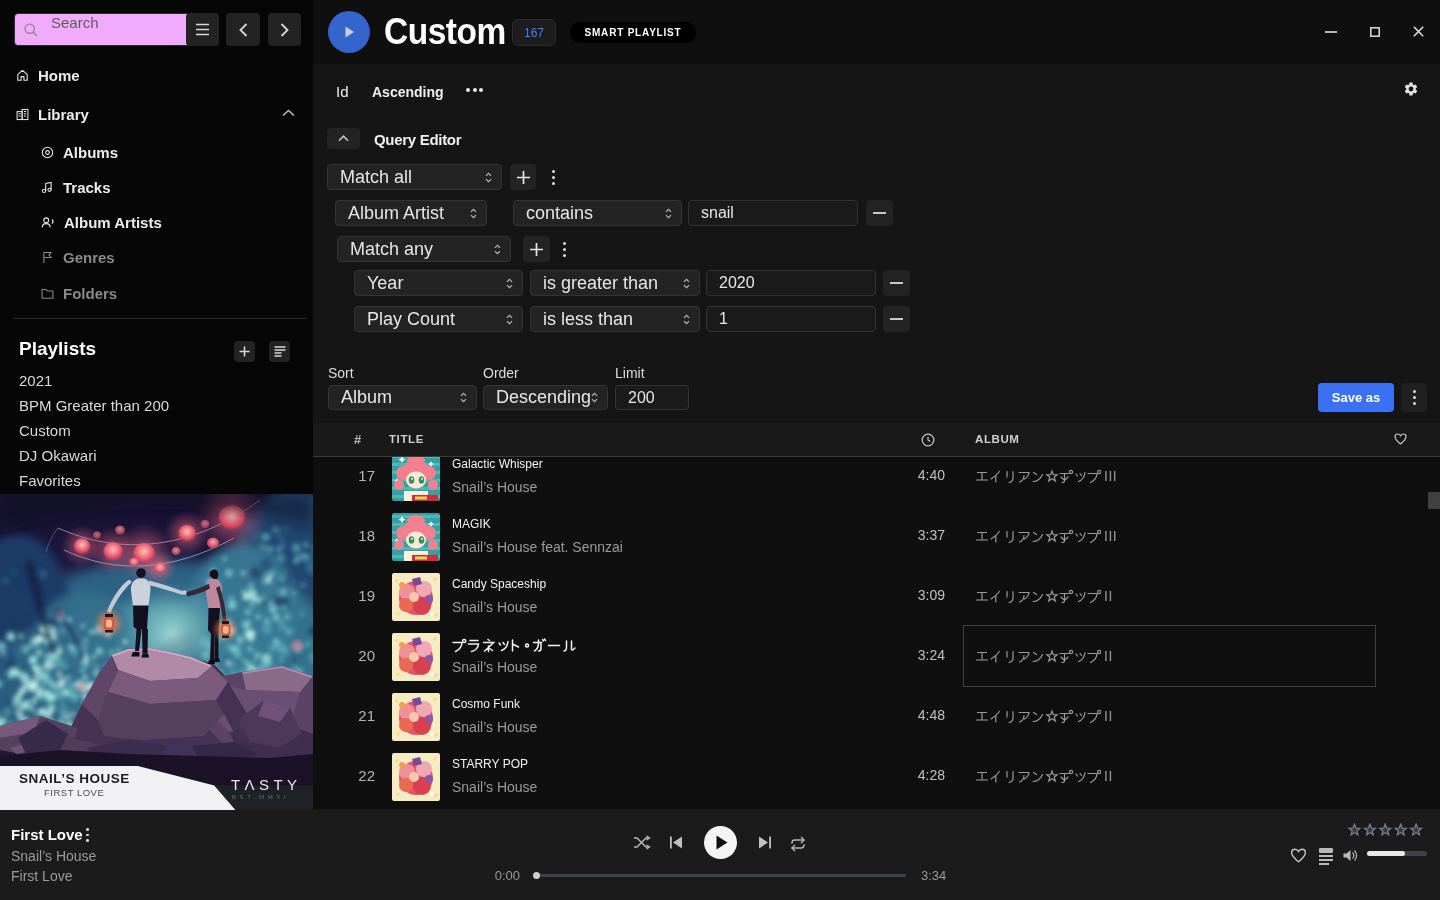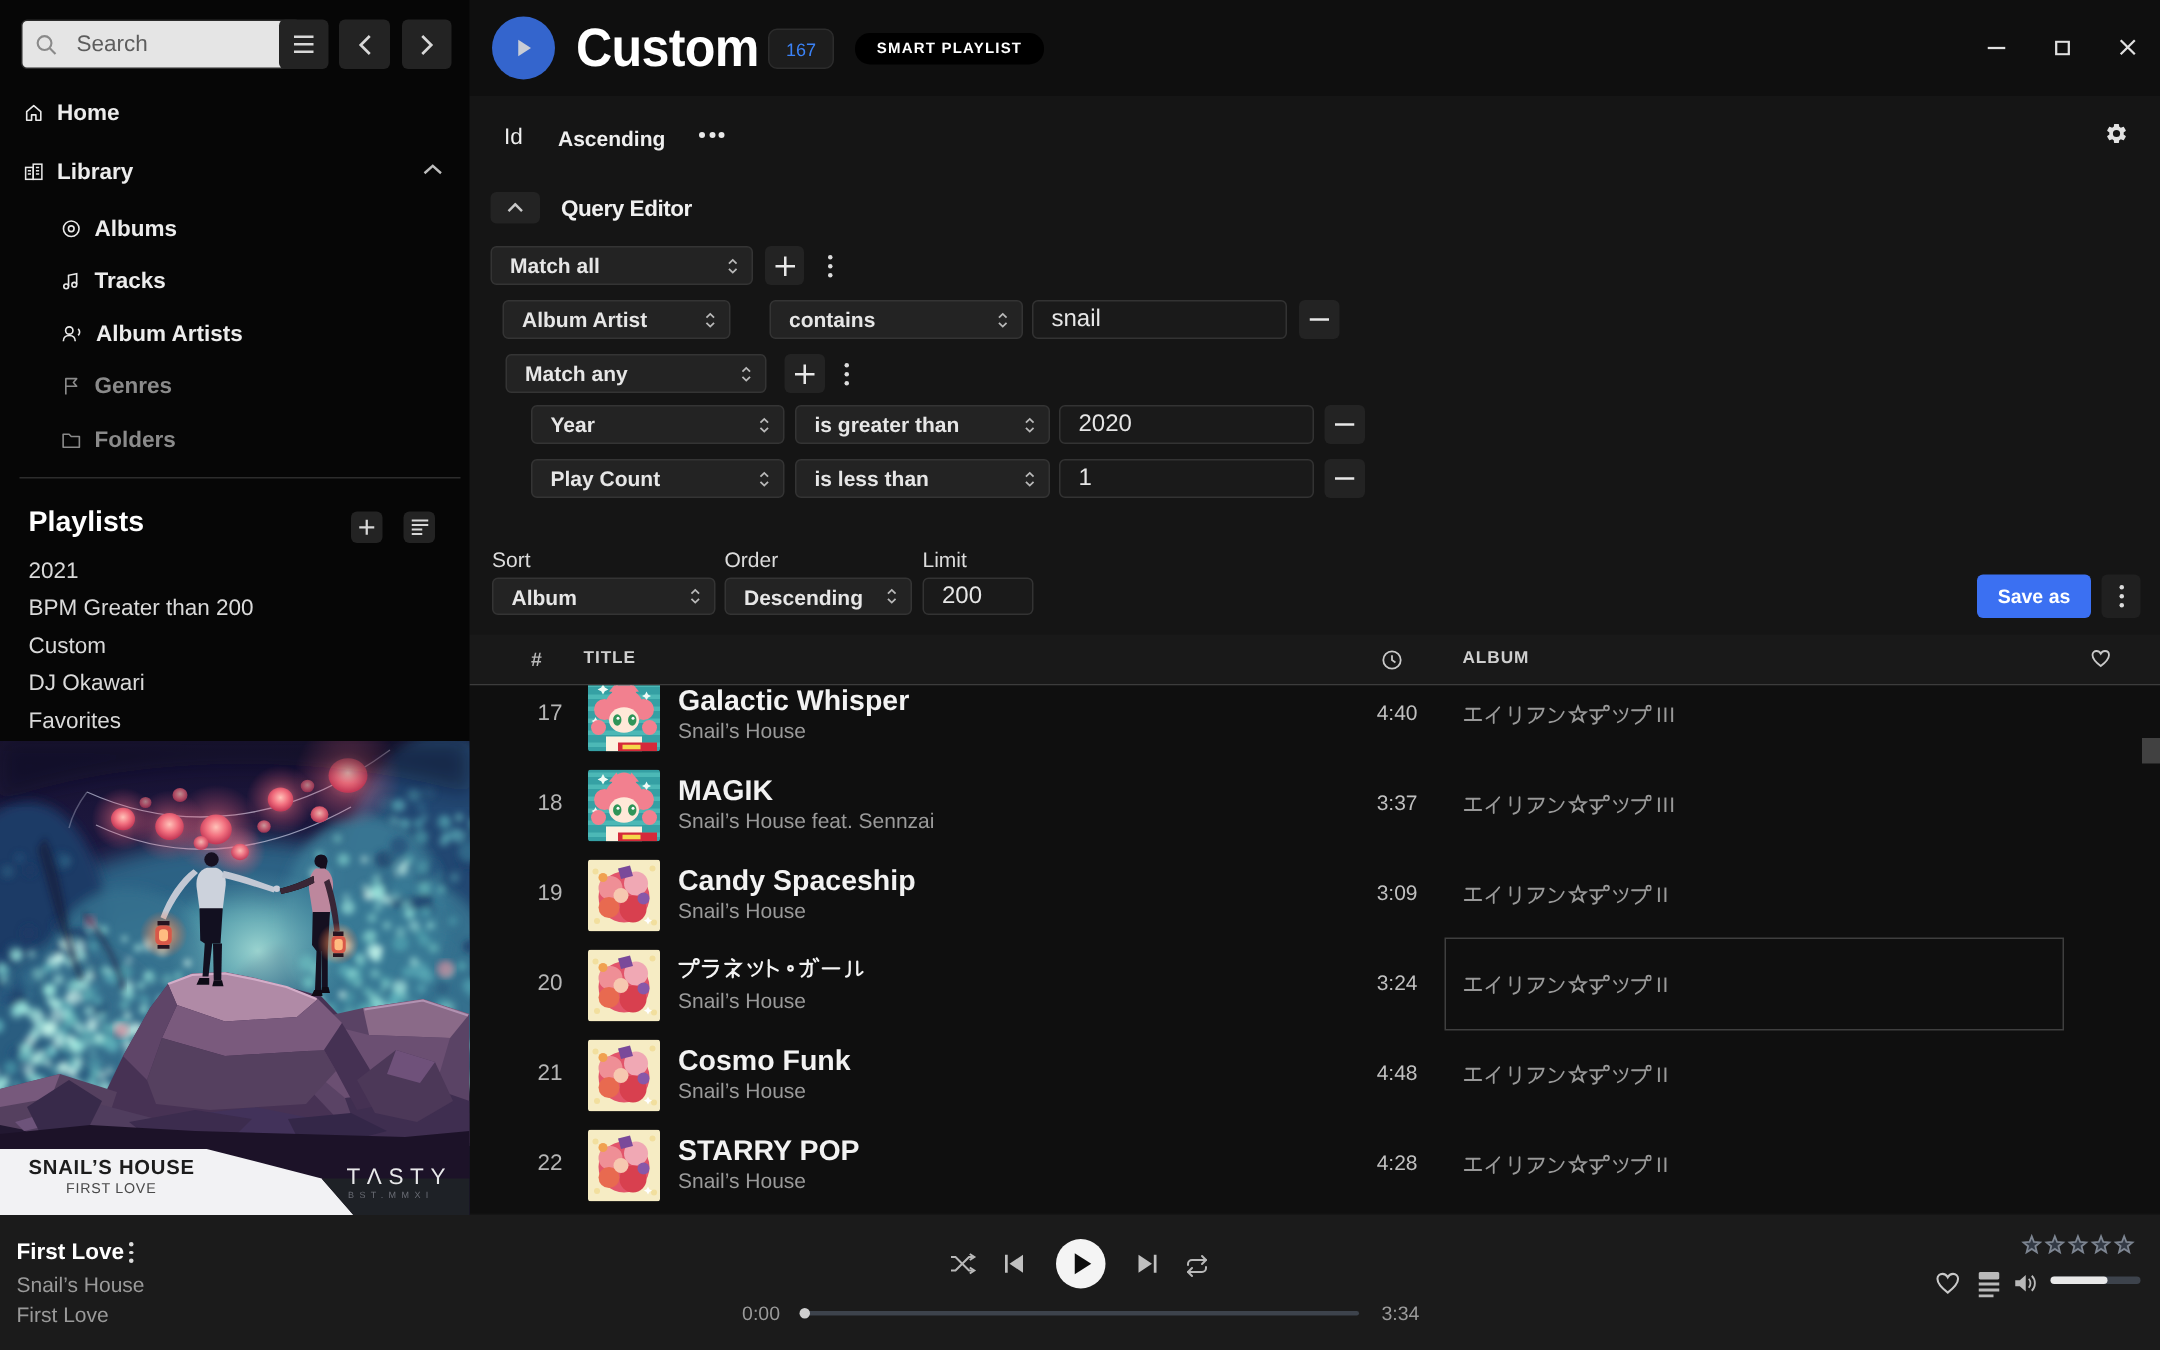--- a/index.html
+++ b/index.html
@@ -4,51 +4,51 @@
 <style>
   * { margin:0; padding:0; box-sizing:border-box; }
   html,body { width:1440px; height:900px; background:#000; overflow:hidden; }
   body { font-family:"Liberation Sans", sans-serif; }
   #app { position:relative; width:1440px; height:900px; background:#151515; overflow:hidden; }
   .abs { position:absolute; }
 
   
   #sidebar { left:0; top:0; width:313px; height:900px; background:#060606; }
   .sbtn { background:#232323; border-radius:4px; display:flex; align-items:center; justify-content:center; }
-  #searchbox { left:14px; top:13px; width:187px; height:33px; background:#e5e5e5; border:1px solid #2b2b2b; border-radius:4px; display:flex; align-items:center; }
+  #searchbox { left:14px; top:13px; width:187px; height:33px; background:#f0abfc; border:1px solid #2b2b2b; border-radius:4px; display:flex; }
   #searchbox .ph { color:#5d5d5d; font-size:15px; margin-left:36px; }
   .navrow { position:absolute; display:flex; align-items:center; color:#ececec; font-weight:bold; font-size:15px; }
   .navrow.dim { color:#8a8a8a; }
   .navrow svg { margin-right:9px; }
   #pl-title { left:19px; top:338px; font-size:19px; font-weight:bold; color:#fff; }
   .plitem { position:absolute; left:19px; color:#d9d9d9; font-size:15px; }
 
   
   #main { left:313px; top:0; width:1127px; height:900px; background:#151515; }
   #topstrip { left:0; top:0; width:1127px; height:64px; background:#0f0f0f; }
   #playcircle { left:15px; top:11px; width:42px; height:42px; border-radius:50%; background:#3465cd; display:flex; align-items:center; justify-content:center; }
   #ptitle { left:71px; top:11px; font-size:36px; font-weight:800; color:#fff; letter-spacing:-0.5px; transform:scaleX(0.93); transform-origin:0 0; }
   #badge167 { left:199px; top:19px; width:44px; height:27px; background:#1d1d1d; border:1px solid #2c2c2c; border-radius:6px; color:#3b82f6; font-size:12px; display:flex; align-items:center; justify-content:center;text-align:center; }
   #smartpill { left:257px; top:22px; height:21px; width:126px; background:#000; border-radius:10px; color:#fff; font-size:10px; font-weight:bold; letter-spacing:0.8px; display:flex; align-items:center; justify-content:center; }
-  .select { position:absolute; background:#232323; border:1px solid #343434; border-radius:4px; color:#e6e6e6; font-size:14px; display:flex; align-items:center; padding-left:12px;font-weight:bold; }
+  .select { position:absolute; background:#232323; border:1px solid #343434; border-radius:4px; color:#e6e6e6; font-size:18px; display:flex; align-items:center; padding-left:12px; }
   .select .ud { position:absolute; right:9px; }
   .input { position:absolute; background:#1a1a1a; border:1px solid #333; border-radius:4px; color:#e6e6e6; font-size:16px; display:flex; align-items:center; padding-left:12px; }
   .sqbtn { position:absolute; background:#232323; border-radius:4px; display:flex; align-items:center; justify-content:center; color:#e8e8e8; }
   .vdots { position:absolute; display:flex; flex-direction:column; justify-content:center; align-items:center; gap:3px; }
   .vdots i { width:3px; height:3px; border-radius:50%; background:#dcdcdc; }
   .label { position:absolute; color:#dcdcdc; font-size:14px; }
   #saveas { left:1005px; top:383px; width:76px; height:29px; background:#3b70f2; border-radius:4px; color:#fff; font-weight:bold; font-size:13px; display:flex; align-items:center; justify-content:center; }
 
   
   #thead { left:0; top:423px; width:1127px; height:34px; background:#191919; border-bottom:1.5px solid #3c3c3c; color:#c9c9c9; }
   #rows { left:0; top:457px; width:1127px; height:352px; background:#0f0f0f; overflow:hidden; }
   .trow { position:absolute; left:0; width:1127px; height:60px; }
   .tnum { position:absolute; left:20px; width:42px; text-align:right; top:20px; color:#b5b5b5; font-size:15px; }
   .thumb { position:absolute; left:79px; top:6px; width:48px; height:48px; border-radius:2px; overflow:hidden; }
-  .ttitle { position:absolute; left:139px; top:10px; color:#f2f2f2; font-weight:bold; font-size:19px; }
+  .ttitle { position:absolute; left:139px; top:10px; color:#f2f2f2; font-weight:normal; font-size:12px; }
   .tartist { position:absolute; left:139px; top:32px; color:#9a9a9a; font-size:14px; }
   .tdur { position:absolute; left:560px; width:72px; text-align:right; top:20px; color:#c0c0c0; font-size:14px; }
   .talbum { position:absolute; left:662px; top:21px; color:#999; font-size:14px; }
 
   
   #player { left:0; top:810px; width:1440px; height:90px; background:#1b1b1b; }
   #scrollthumb { left:1428px; top:492px; width:12px; height:17px; background:#414141; }
 </style>
 </head>
 <body>

